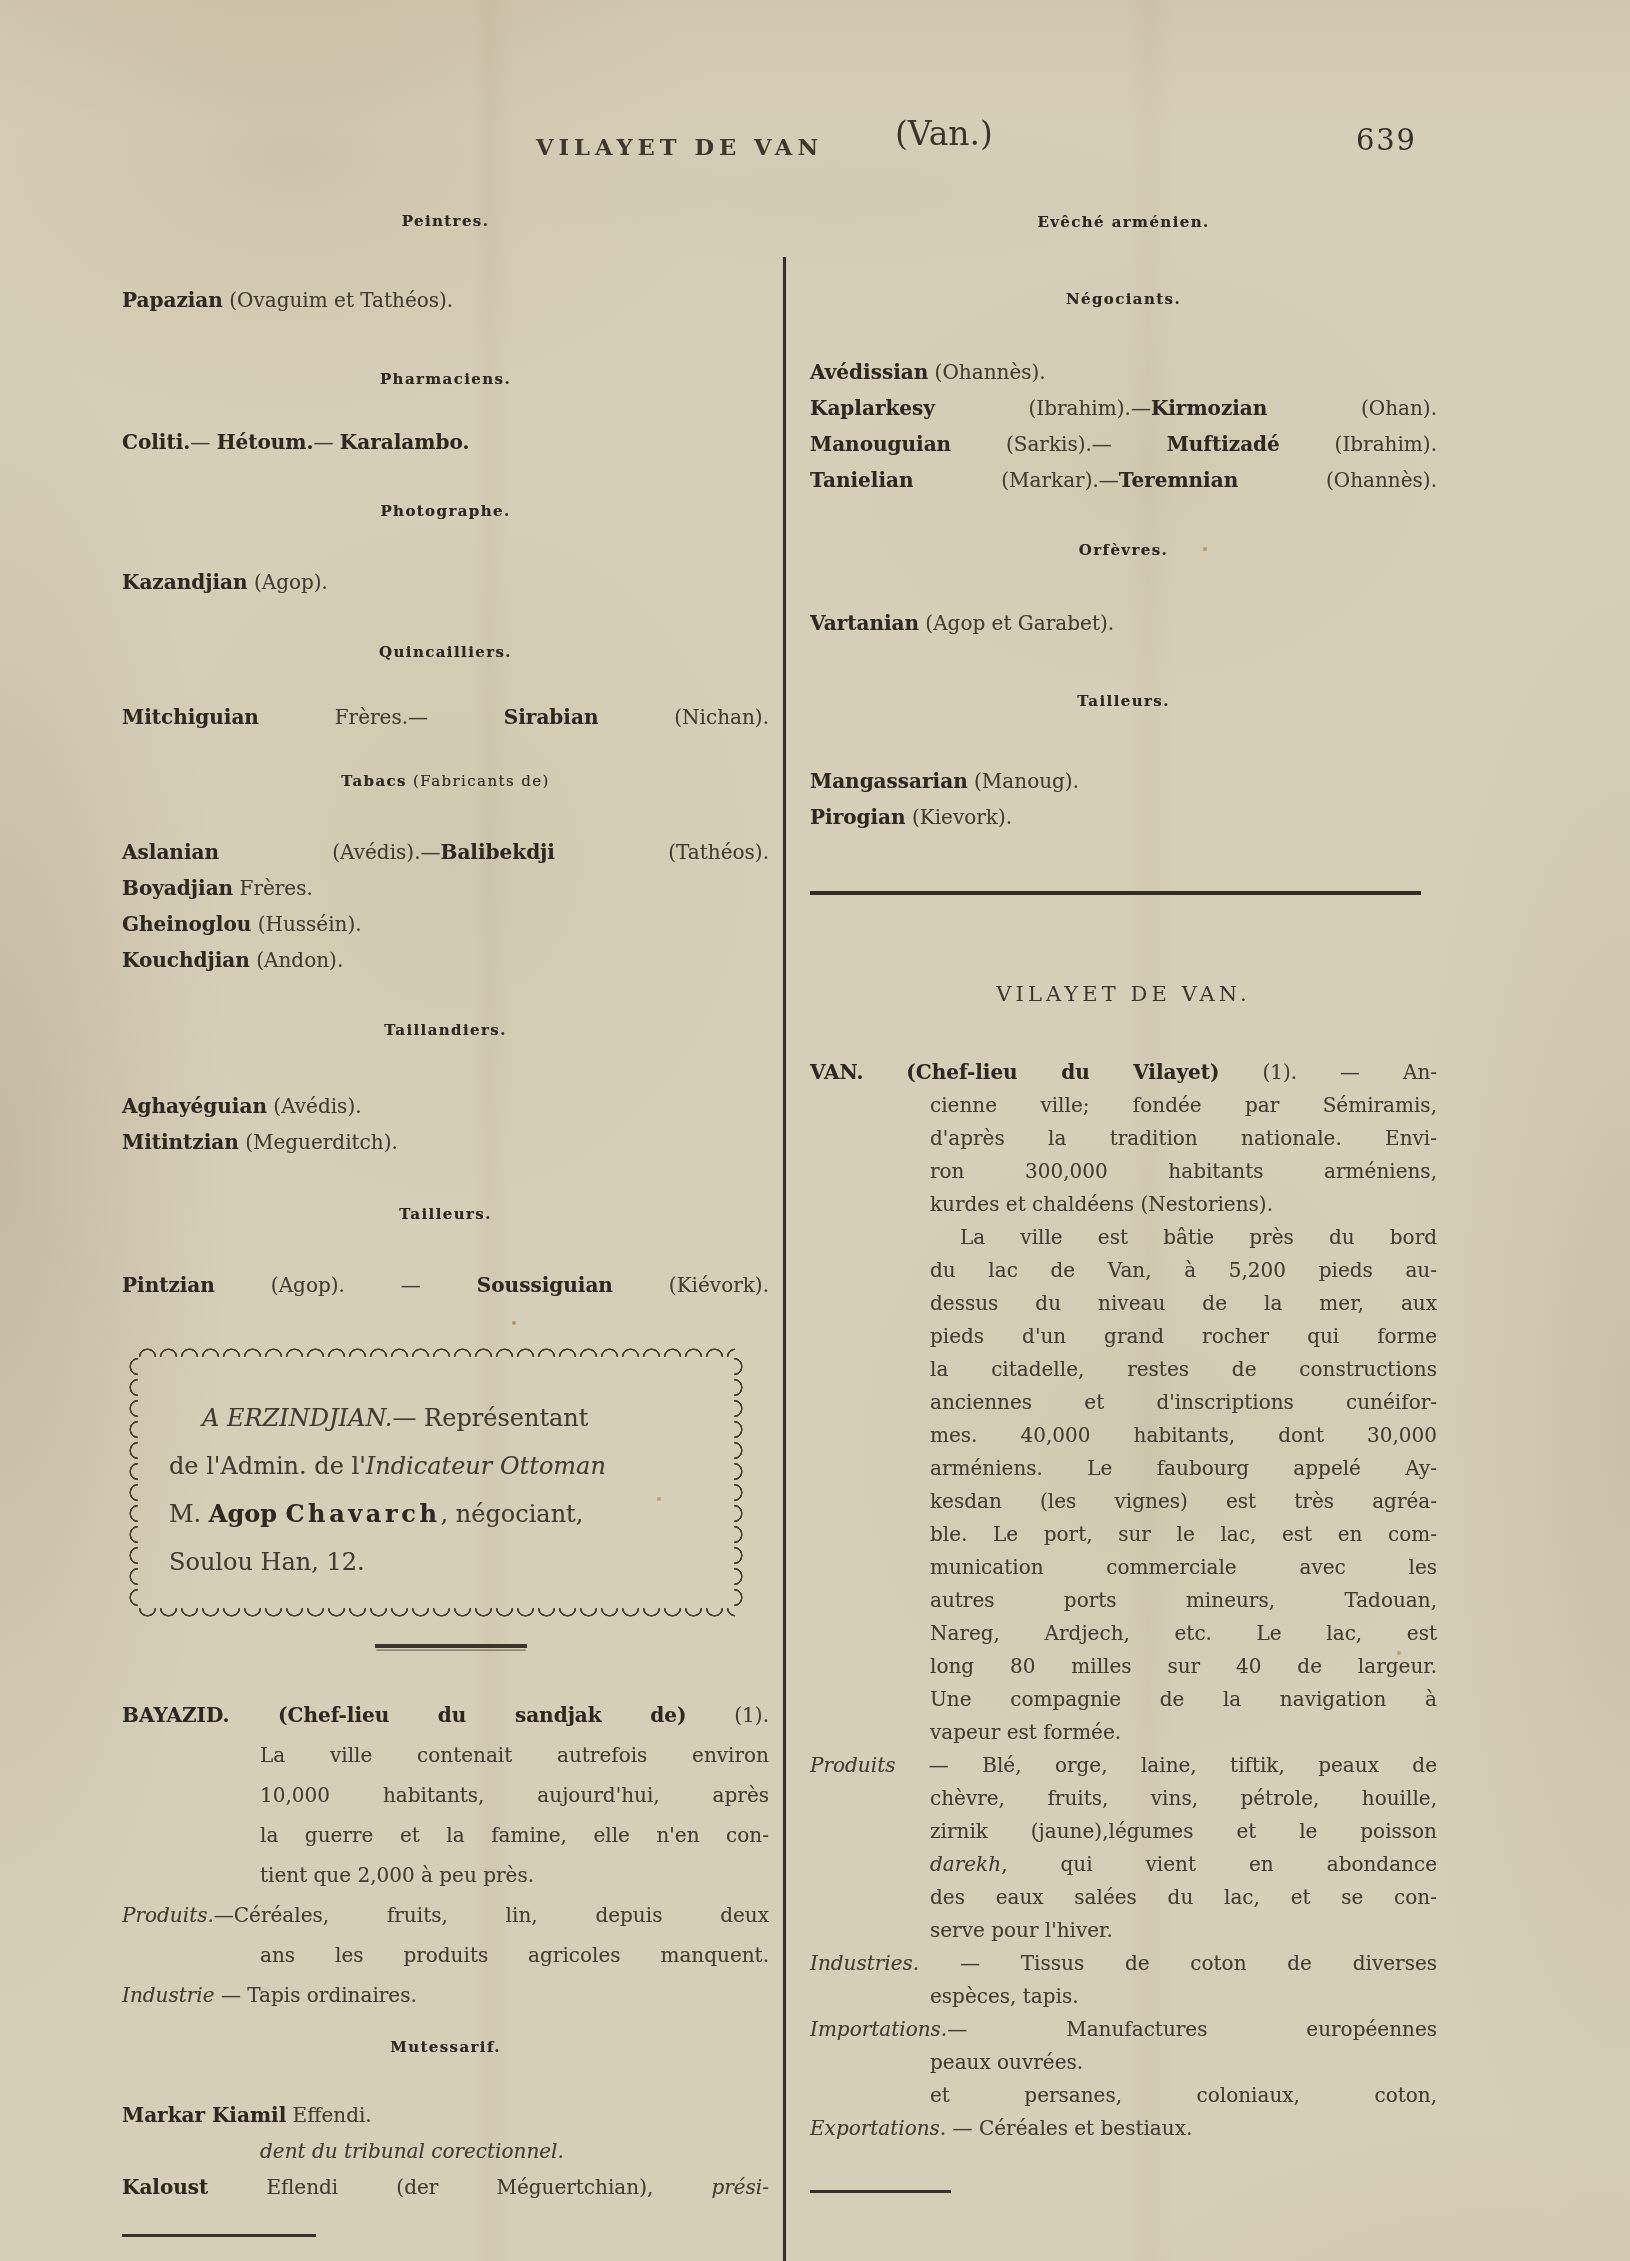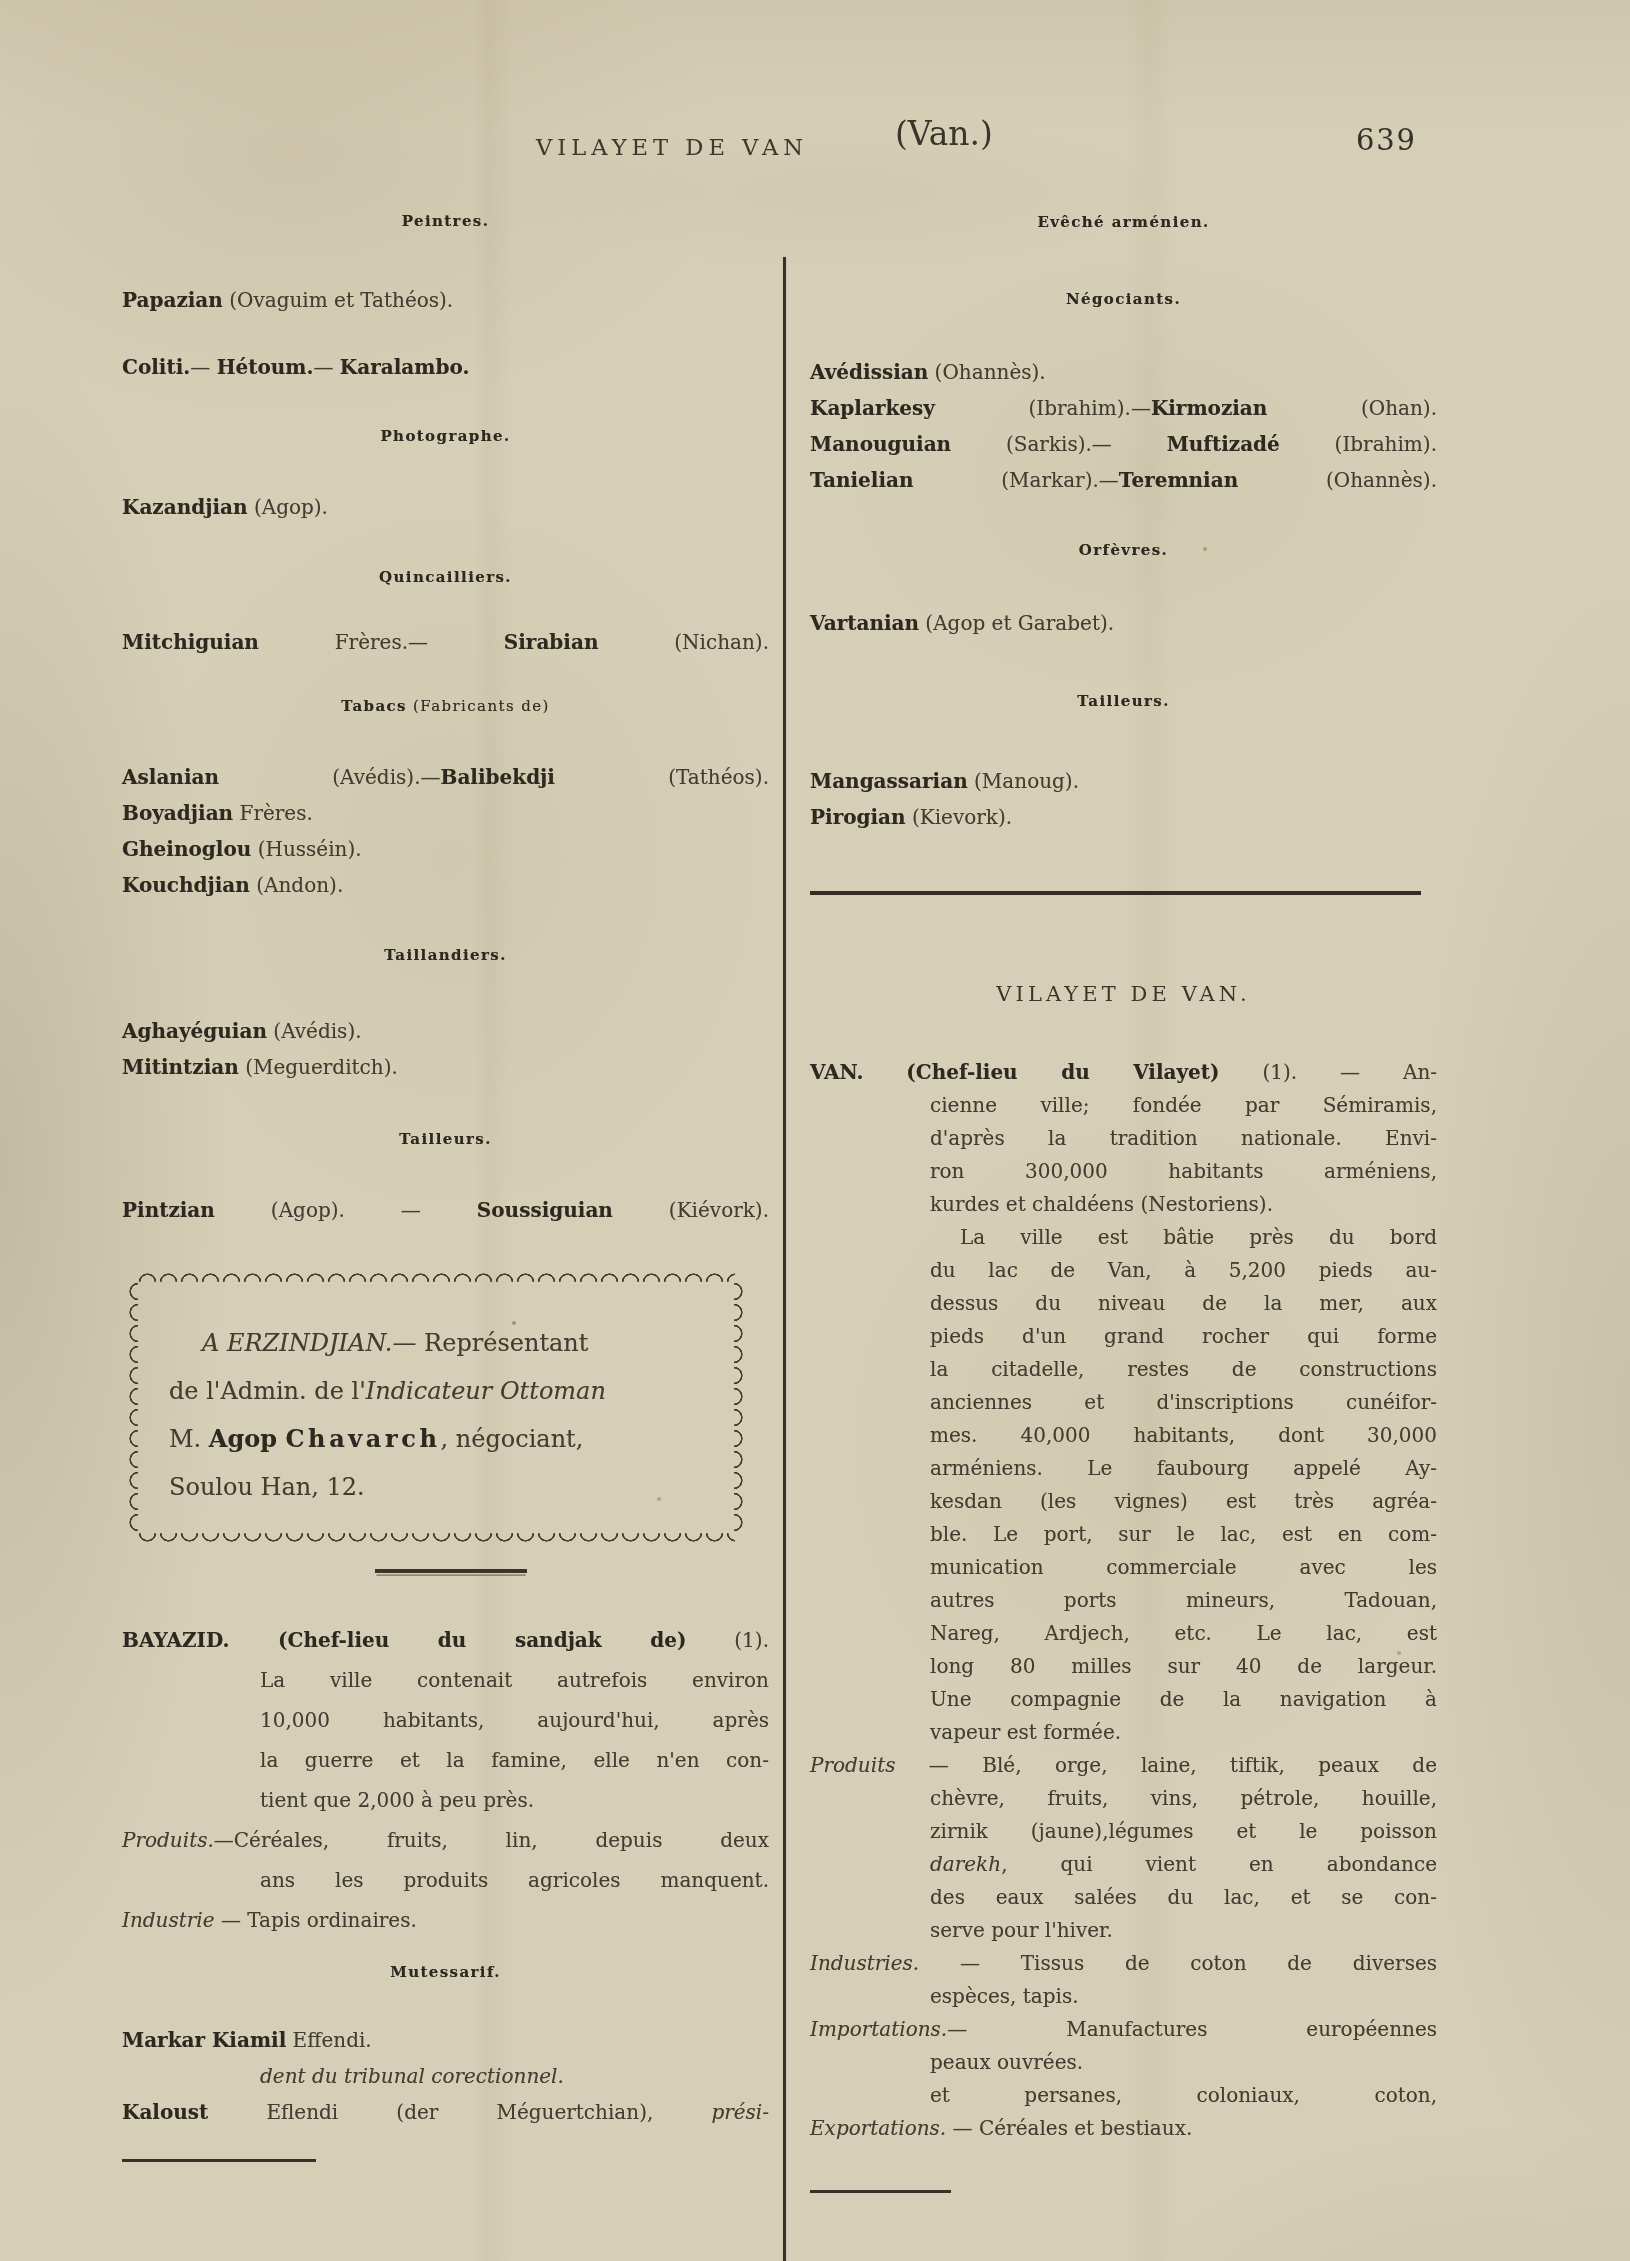--- a/index.html
+++ b/index.html
@@ -14,21 +14,21 @@
       linear-gradient(to bottom, rgba(140,120,80,.10), rgba(0,0,0,0) 5%, rgba(0,0,0,0) 93%, rgba(96,82,48,.18)),
       linear-gradient(to right, rgba(0,0,0,0) 29%, rgba(110,95,60,.06) 30%, rgba(0,0,0,0) 31.5%, rgba(0,0,0,0) 69%, rgba(110,95,60,.05) 70.5%, rgba(0,0,0,0) 72%);
     font-family:"DejaVu Serif","Liberation Serif",serif;
     color:#433d31;
   }
   .ghost{position:absolute;pointer-events:none;}
   .speck{position:absolute;border-radius:50%;pointer-events:none;}
 
   
   #hdr span{position:absolute;white-space:nowrap;}
-  #hdr-title{left:536px;top:134px;font-size:22.6px;font-weight:400;letter-spacing:5px;color:#3e382c;}
+  #hdr-title{left:536px;top:134px;font-size:22.6px;font-weight:700;letter-spacing:5px;color:#3e382c;}
   #hdr-paren{left:895px;top:114px;font-size:33px;font-weight:400;color:#3a342a;}
   #hdr-num{left:1356px;top:123px;font-size:29px;color:#35302a;letter-spacing:1.8px;}
 
   #vrule{position:absolute;left:783px;top:257px;width:3.2px;height:2076px;background:#37312a;box-shadow:0 0 0.9px rgba(55,49,42,.6);}
 
   .col{position:absolute;top:199px;}
   #col-left{left:122px;width:647px;}
   #col-right{left:810px;width:627px;}
 
   .heading{font-size:15px;line-height:27px;font-weight:700;letter-spacing:1.4px;text-align:center;color:#332d23;text-shadow:0 0 0.5px rgba(51,45,35,.5);}
@@ -92,20 +92,21 @@
   <span id="hdr-num">639</span>
 </div>
 
 <div id="vrule"></div>
 
 <div id="col-left" class="col col-left">
     <div class="heading" style="margin-top: 9px;"><span class="b">Peintres.</span></div>
     <div class="para " style="margin-top: 47px;">
       <div class="line"><span class="b">Papazian</span><span> (Ovaguim et Tathéos).</span></div>
     </div>
+    <div class="heading" style="margin-top: 48px;"><span class="b">Pharmaciens.</span></div>
     <div class="para " style="margin-top: 31px;">
       <div class="line"><span class="b">Coliti.</span><span>— </span><span class="b">Hétoum.</span><span>— </span><span class="b">Karalambo.</span></div>
     </div>
     <div class="heading" style="margin-top: 38px;"><span class="b">Photographe.</span></div>
     <div class="para " style="margin-top: 39px;">
       <div class="line"><span class="b">Kazandjian</span><span> (Agop).</span></div>
     </div>
     <div class="heading" style="margin-top: 39px;"><span class="b">Quincailliers.</span></div>
     <div class="para " style="margin-top: 33px;">
       <div class="line j"><span class="b">Mitchiguian</span><span> Frères.— </span><span class="b">Sirabian</span><span> (Nichan).</span></div>

